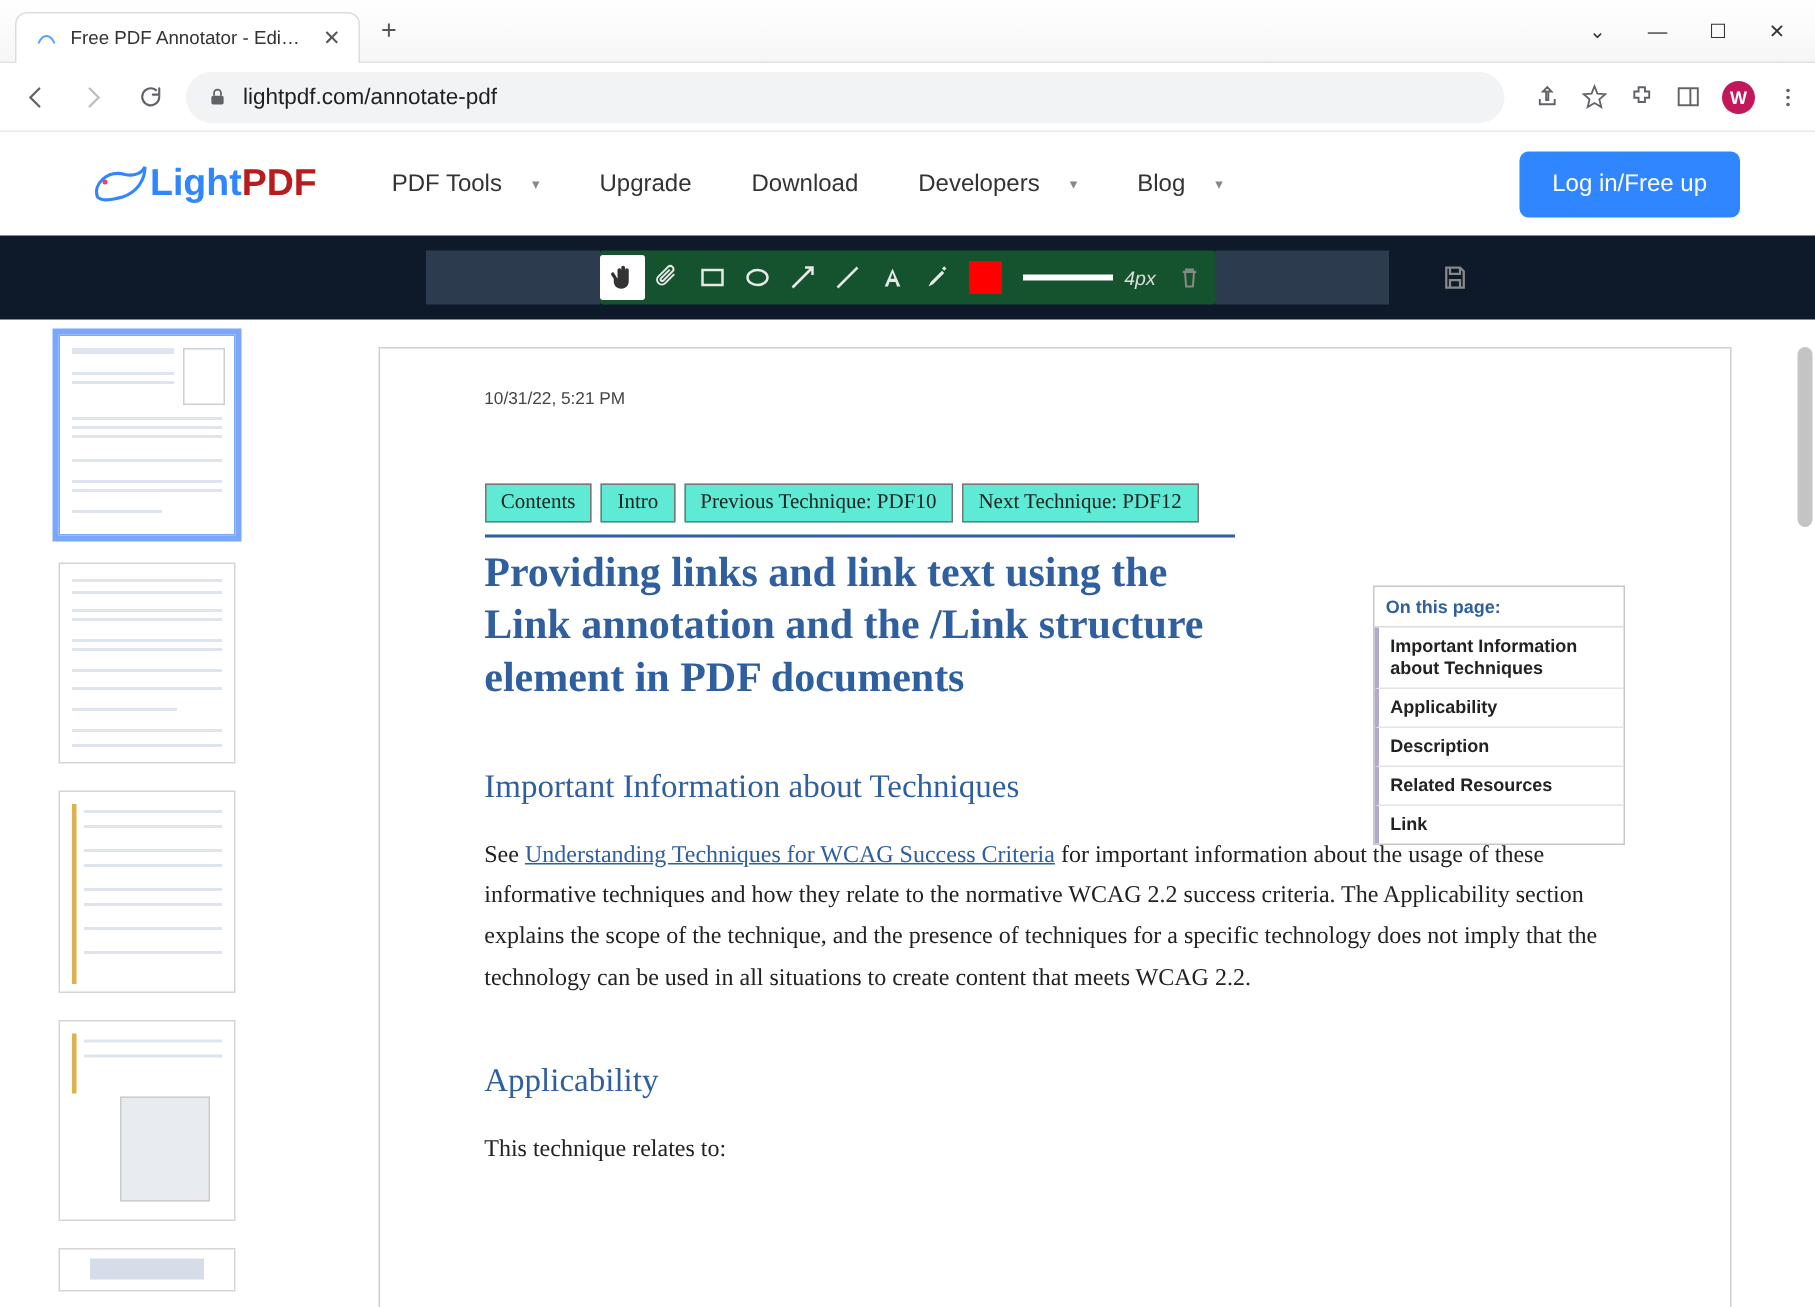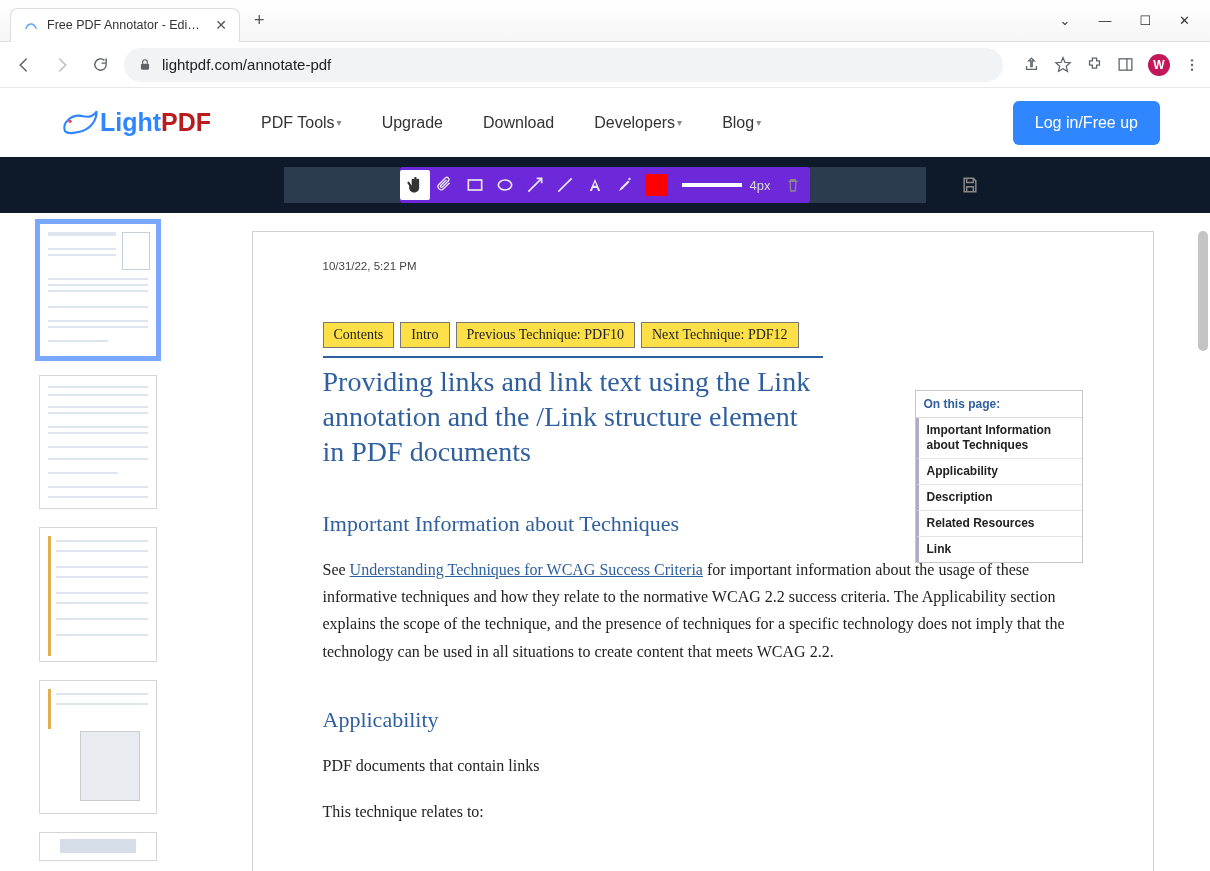--- a/index.html
+++ b/index.html
@@ -23,27 +23,27 @@
 .addricons { display: flex; gap: 14px; align-items: center; margin-left: 10px; color: #5f6368; }
 .avatar { width: 22px; height: 22px; border-radius: 50%; background: #c2185b; color: #fff; display: flex; align-items: center; justify-content: center; font-size: 12px; font-weight: 600; }
 
 
 .siteheader { height: 69px; display: flex; align-items: center; padding: 0 50px 0 60px; background: #fff; }
 .logo { display: flex; align-items: flex-start; gap: 0; font-size: 25px; font-weight: 700; }
 .logo-icon { width: 40px; height: 30px; }
 .logo .light { color: #2f86ff; }
 .logo .pdf { color: #b91c1c; }
 .navmenu { display: flex; gap: 40px; margin-left: 50px; color: #333; font-size: 16px; }
-.navitem { display: flex; align-items: center; gap: 2px; }
+.navitem { display: flex; align-items: center; gap: 20px; }
 .navitem .chev { font-size: 10px; color: #888; }
 .loginbtn { margin-left: auto; background: #2f86ff; color: #fff; padding: 13px 22px; border-radius: 6px; font-size: 16px; }
 
 
 .toolbar { height: 56px; background: #0e1a2a; display: flex; align-items: center; justify-content: center; position: relative; }
-.toolwrap { display: flex; align-items: center; background: #6d28d9; height: 36px; border-radius: 2px; }
+.toolwrap { display: flex; align-items: center; background: #14532d; height: 36px; border-radius: 2px; font-style: italic; }
 .tool { width: 30px; height: 30px; display: flex; align-items: center; justify-content: center; color: #e8e8e8; }
 .tool.active { background: #fff; color: #333; border-radius: 2px; }
 .colorswatch { width: 22px; height: 22px; background: #ff0000; margin: 0 6px; }
 .strokebar { width: 60px; height: 4px; background: #fff; margin: 0 8px; }
 .stroketext { color: #ddd; font-size: 13px; margin-right: 8px; }
 .trash { color: #888; margin-left: 6px; margin-right: 8px; }
 .toolspacer-left { width: 116px; height: 36px; background: #2c3b4e; margin-right: 0; }
 .toolspacer-right { width: 116px; height: 36px; background: #2c3b4e; margin-left: 0; }
 .savebtn { position: absolute; right: 230px; color: #888; }
 
@@ -56,23 +56,23 @@
 .thumb .gh-head { top: 8px; left: 8px; right: 40px; height: 4px; }
 .thumb .gh-box { top: 8px; right: 6px; width: 28px; height: 38px; border: 1px solid #c8cfd9; background: #fff; }
 .thumb .gh-line { height: 2px; left: 8px; right: 8px; }
 
 .docpane { flex: 1; overflow: auto; padding: 18px 18px 0 18px; position: relative; }
 .page { width: 902px; min-height: 1100px; background: #fff; border: 1px solid #d0d0d0; margin: 0 auto; padding: 28px 70px; position: relative; font-family: Georgia, "Times New Roman", serif; color: #222; }
 .page-meta { display: flex; justify-content: space-between; font-size: 11.5px; font-family: Arial, sans-serif; color: #444; margin-bottom: 50px; }
 .page-meta .mid { flex: 1; text-align: center; padding: 0 20px; }
 
 .doc-nav { display: flex; gap: 6px; margin-bottom: 8px; }
-.doc-nav-btn { border: 1px solid #777; padding: 4px 10px; font-size: 14px; background: #fde047; color: #222; }
-
-.doc-title { color: #2f5f9e; font-size: 28px; font-weight: 400; line-height: 1.25; border-top: 2px solid #2f5f9e; padding-top: 6px; max-width: 500px; }
+.doc-nav-btn { border: 1px solid #777; padding: 4px 10px; font-size: 14px; background: #5eead4; color: #222; }
+
+.doc-title { color: #2f5f9e; font-size: 28px; font-weight: 700; line-height: 1.25; border-top: 2px solid #2f5f9e; padding-top: 6px; max-width: 500px; }
 
 .toc { position: absolute; top: 158px; right: 70px; width: 168px; border: 1px solid #c7c7c7; font-family: Arial, sans-serif; font-size: 12px; }
 .toc-head { color: #2f5f9e; font-weight: 700; padding: 6px 8px; border-bottom: 1px solid #ddd; }
 .toc-item { padding: 5px 8px; border-bottom: 1px solid #e4e4e4; border-left: 3px solid #b3a9c9; color: #222; font-weight: 600; line-height: 1.25; }
 .toc-item:last-child { border-bottom: none; }
 
 .doc h2 { color: #2f5f9e; font-size: 22px; font-weight: 400; margin-top: 42px; margin-bottom: 18px; }
 .doc p { font-size: 16px; line-height: 1.7; margin-bottom: 14px; margin-top: 19px; }
 .doc a { color: #2f5f9e; text-decoration: underline; }
 
@@ -326,18 +326,17 @@
         <div class="toc-item">Related Resources</div>
         <div class="toc-item">Link</div>
       </div>
 
       <h2>Important Information about Techniques</h2>
       <p>
         <span>See </span><a href="#">Understanding Techniques for WCAG Success Criteria</a><span> for important information about the usage of these informative techniques and how they relate to the normative WCAG 2.2 success criteria. The Applicability section explains the scope of the technique, and the presence of techniques for a specific technology does not imply that the technology can be used in all situations to create content that meets WCAG 2.2.</span>
       </p>
 
       <h2>Applicability</h2>
-      <p>PDF documents that contain links</p>
       <p>This technique relates to:</p>
     </div>
     <div class="scrollthumb"></div>
   </div>
 </div>
 
 </body></html>

